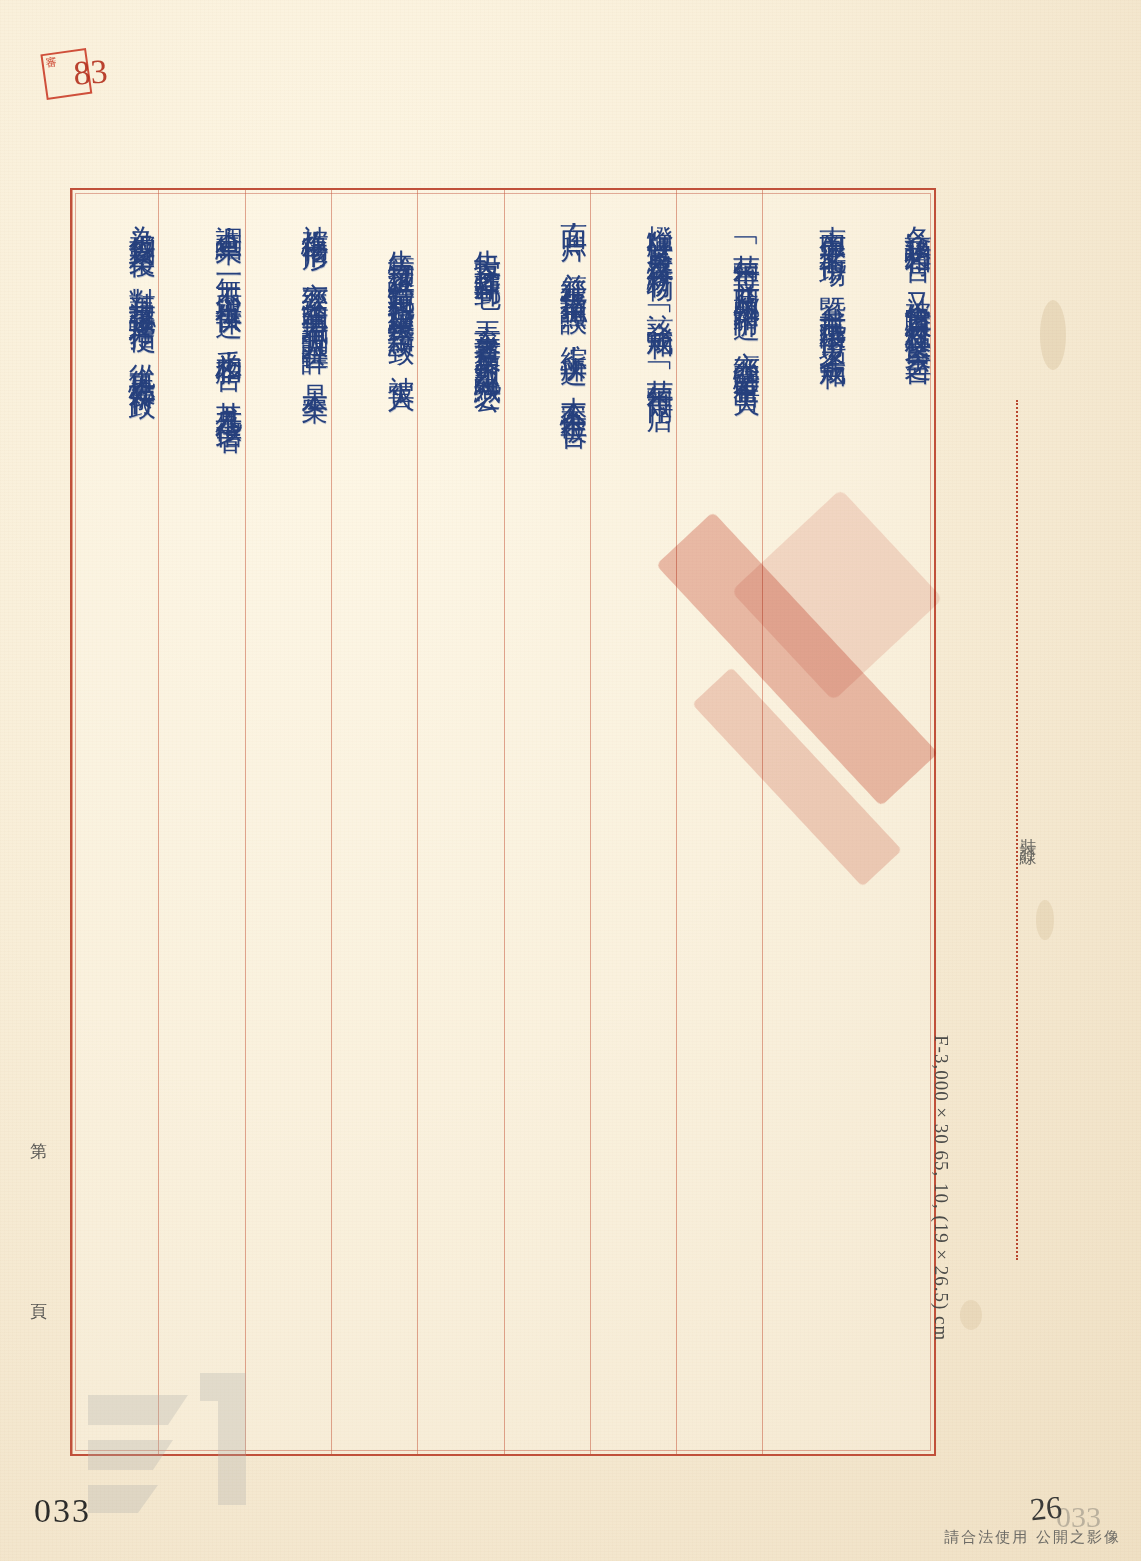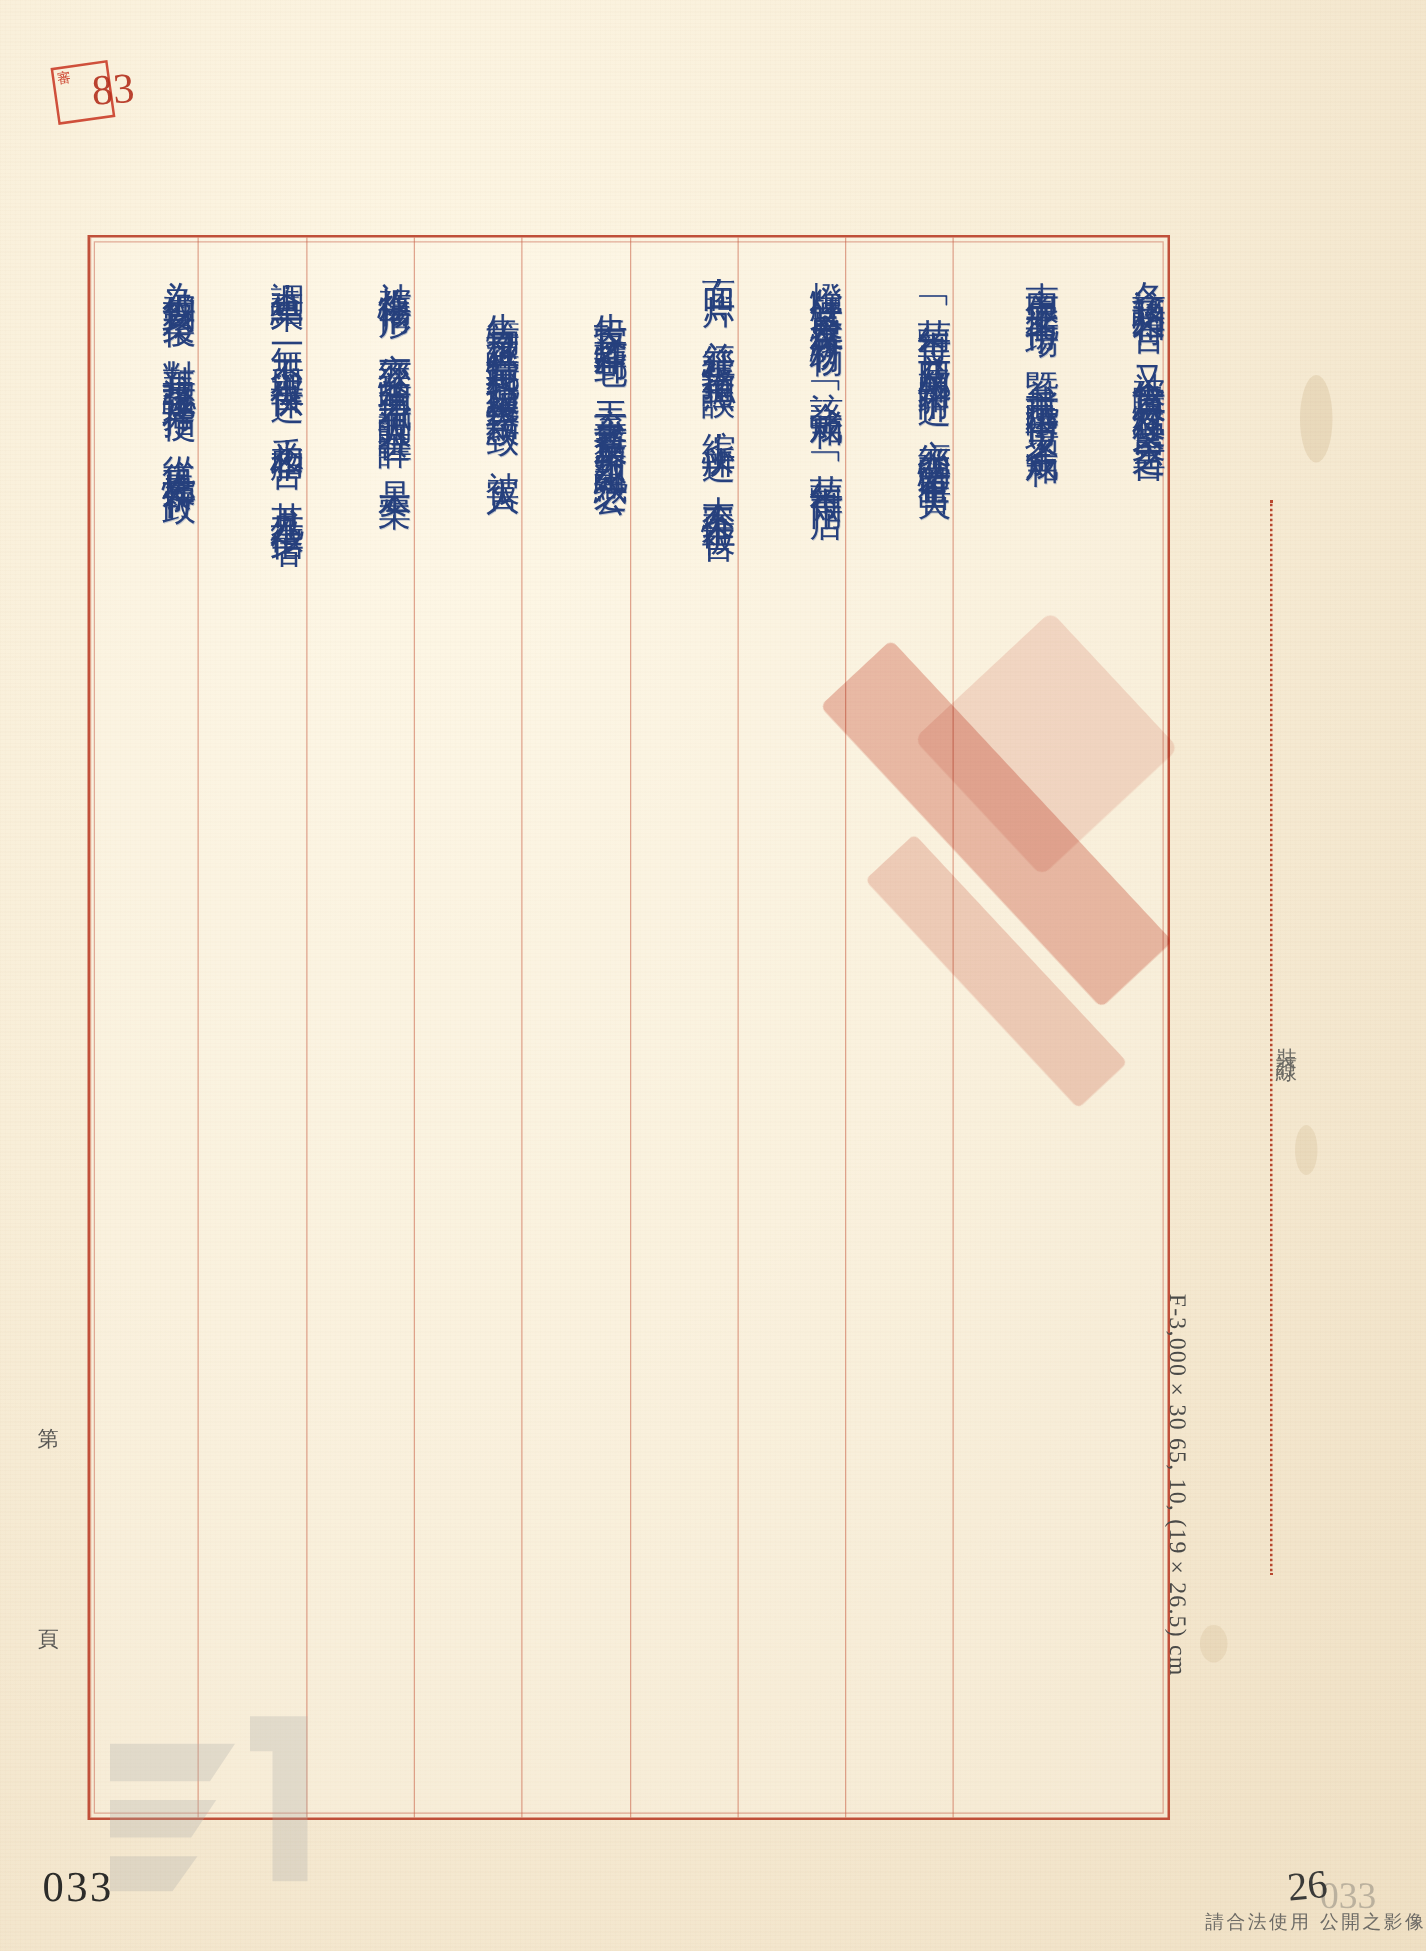--- a/index.html
+++ b/index.html
@@ -233,21 +233,21 @@
     position: absolute;
     left: 1056px;
     top: 1500px;
     font-family: "Liberation Serif", serif;
     font-size: 30px;
     color: rgba(90,90,86,0.35);
   }
 
   #footer-note {
     position: absolute;
-    right: 0;
+    right: 20px;
     top: 1528px;
     font-family: "DejaVu Sans", sans-serif;
     font-size: 15px;
     color: #6d6b66;
     letter-spacing: 2px;
   }
 
   
   .blotch {
     position: absolute;

